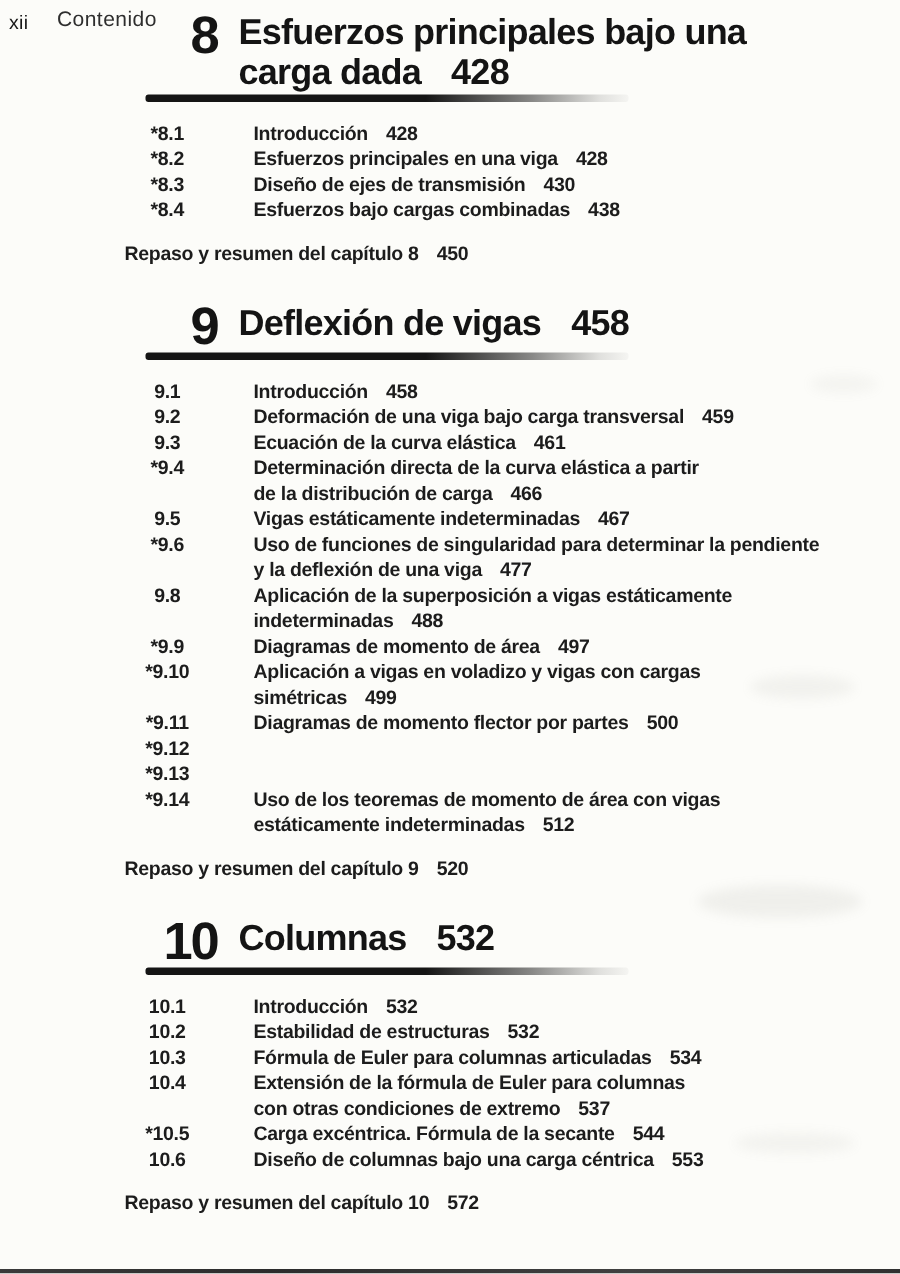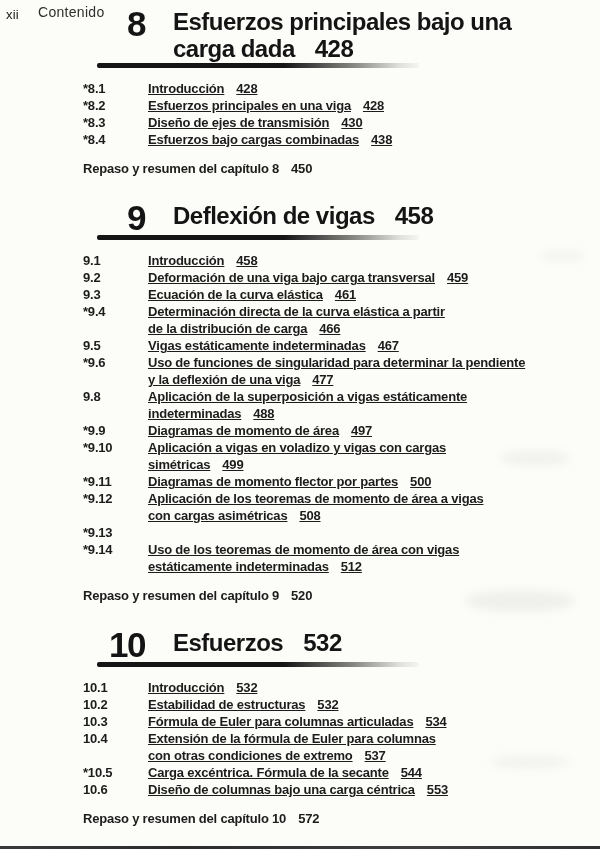--- a/index.html
+++ b/index.html
@@ -21,39 +21,39 @@
   }
   .toc { position:absolute; left:83px; top:8px; width:512px; }
   .chapter + .chapter { margin-top:25px; }
   .chap-head { display:flex; align-items:flex-start; }
   .chap-num {
     width:62px; flex:none; text-align:right;
     font-size:35px; font-weight:bold; line-height:.92; letter-spacing:-1.5px;
     color:#141414;
   }
   .chap-title {
-    margin-left:28px;
+    margin-left:14px;
     font-size:24px; font-weight:bold; line-height:27px; letter-spacing:-.5px;
     color:#141414;
   }
   .chap-title .t { white-space:pre-line; }
   .chap-title .pg { margin-left:20px; }
   .rule {
     height:5px; margin-left:14px; margin-top:1px; width:322px;
     border-radius:2px;
     background:linear-gradient(90deg,#151515 0%,#151515 58%,rgba(21,21,21,.5) 80%,rgba(21,21,21,.12) 94%,rgba(21,21,21,.03) 100%);
   }
   .entries {
     margin-top:12px;
     font-size:13px; font-weight:bold; line-height:17px; letter-spacing:-.2px;
     color:#1c1c1c;
   }
   .row { display:flex; }
-  .num { width:57px; flex:none; text-align:left; }
-  .ttl { margin-left:8px;text-decoration:underline; }
+  .num { width:57px; flex:none; text-align:center; }
+  .ttl { margin-left:29px; }
   .ttl .t { white-space:pre-line; }
   .pg { margin-left:12px; }
   .review {
     margin-top:12px;
     font-size:13px; font-weight:bold; letter-spacing:-.2px; line-height:17px;
     color:#1c1c1c;
   }
   .bottom-edge {
     position:absolute; left:0; right:0; bottom:0; height:3px;
     background:linear-gradient(90deg,#3a3a3a 0%,#2c2c2c 30%,#404040 70%,#303030 100%);
@@ -147,38 +147,36 @@
           <span class="num">*9.10</span>
           <span class="ttl"><span class="t">Aplicación a vigas en voladizo y vigas con cargas
 simétricas</span><span class="pg">499</span></span>
         </div>
         <div class="row">
           <span class="num">*9.11</span>
           <span class="ttl"><span class="t">Diagramas de momento flector por partes</span><span class="pg">500</span></span>
         </div>
         <div class="row">
           <span class="num">*9.12</span>
-          <span class="ttl"><span class="t">Aplicación de los teoremas de momento de área a vigas
-con cargas asimétricas</span><span class="pg">508</span></span>
         </div>
         <div class="row">
           <span class="num">*9.13</span>
         </div>
         <div class="row">
           <span class="num">*9.14</span>
           <span class="ttl"><span class="t">Uso de los teoremas de momento de área con vigas
 estáticamente indeterminadas</span><span class="pg">512</span></span>
         </div>
       </div>
       <div class="review"><span class="t">Repaso y resumen del capítulo 9</span><span class="pg">520</span></div>
     </section>
     <section class="chapter">
       <div class="chap-head">
         <div class="chap-num">10</div>
-        <h2 class="chap-title"><span class="t">Esfuerzos</span><span class="pg">532</span></h2>
+        <h2 class="chap-title"><span class="t">Columnas</span><span class="pg">532</span></h2>
       </div>
       <div class="rule"></div>
       <div class="entries">
         <div class="row">
           <span class="num">10.1</span>
           <span class="ttl"><span class="t">Introducción</span><span class="pg">532</span></span>
         </div>
         <div class="row">
           <span class="num">10.2</span>
           <span class="ttl"><span class="t">Estabilidad de estructuras</span><span class="pg">532</span></span>

